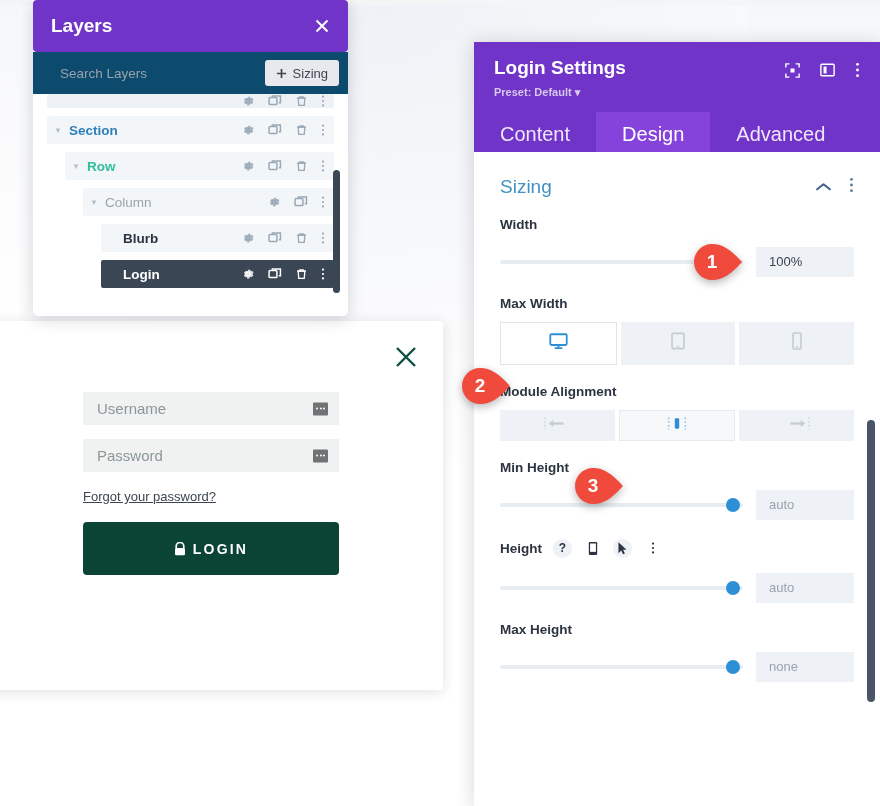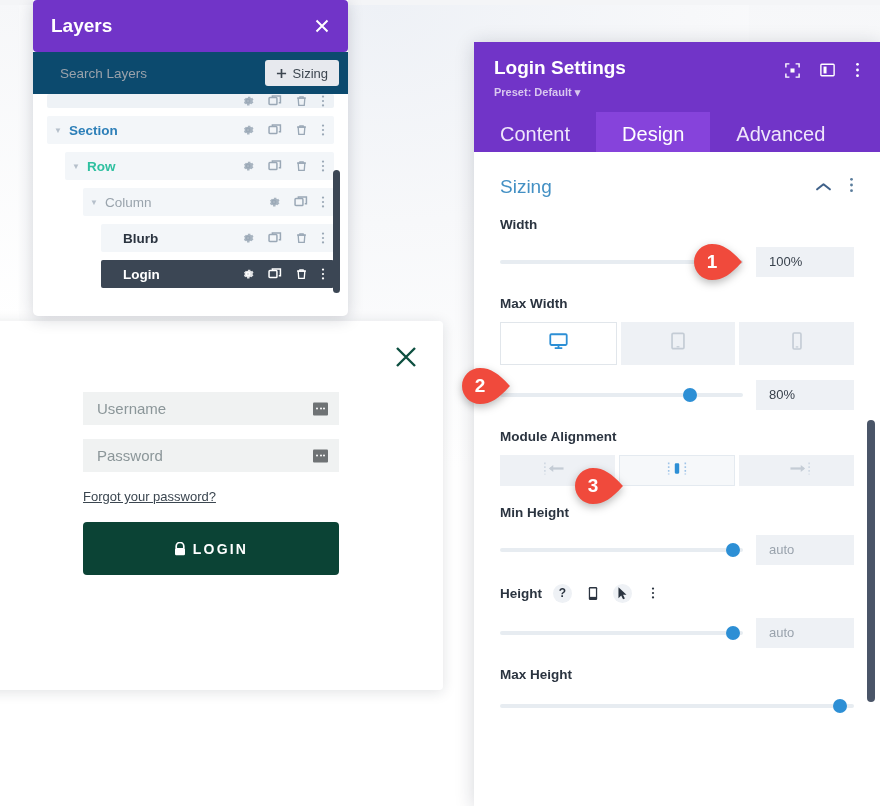--- a/index.html
+++ b/index.html
@@ -590,27 +590,20 @@
                     <path d="M6.4 16.6h3.2" stroke="currentColor" stroke-width="1.5"></path>
                   </svg></span>
               </div>
               <div class="seg">
                 <span><svg viewBox="0 0 11 20" width="10" height="18">
                     <rect x="1.1" y="1.1" width="8.8" height="17.8" rx="1.3" fill="none" stroke="currentColor" stroke-width="1.8"></rect>
                     <path d="M4.1 16.6h2.8" stroke="currentColor" stroke-width="1.4"></path>
                   </svg></span>
               </div>
             </div>
-            <div class="slider-row">
-              <div class="slider">
-                <div class="track"></div>
-                <div class="knob" style="left:78%"></div>
-              </div>
-              <div class="value-box">80%</div>
-            </div>
           </div>
           <div class="field">
             <div class="field-label">
               <span>Module Alignment</span>
             </div>
             <div class="seg-group align">
               <div class="seg" style="color: rgb(196, 204, 213);">
                 <span><svg viewBox="0 0 30 16" width="28" height="15">
                     <path d="M2 1.5v13" stroke="#cfd8e2" stroke-width="1.7" stroke-dasharray="2 2"></path>
                     <path d="M22 8H8" stroke="currentColor" stroke-width="2.4"></path>
@@ -681,20 +674,21 @@
           </div>
           <div class="field">
             <div class="field-label">
               <span>Max Height</span>
             </div>
             <div class="slider-row">
               <div class="slider">
                 <div class="track"></div>
                 <div class="knob" style="left:96%"></div>
               </div>
+              <div class="value-box muted">none</div>
             </div>
           </div>
         </div>
       <div class="sp-scrollbar"></div>
     </div>
 
   </div>
 
   <div id="pins">
       <div class="pin" style="left: 685px; top: 242px;"><svg viewBox="0 0 58 40" width="58" height="40" aria-hidden="true">

